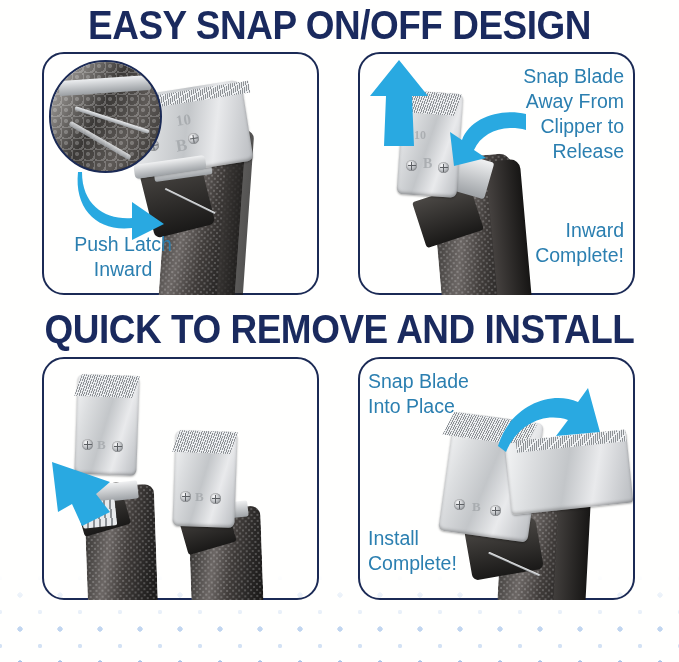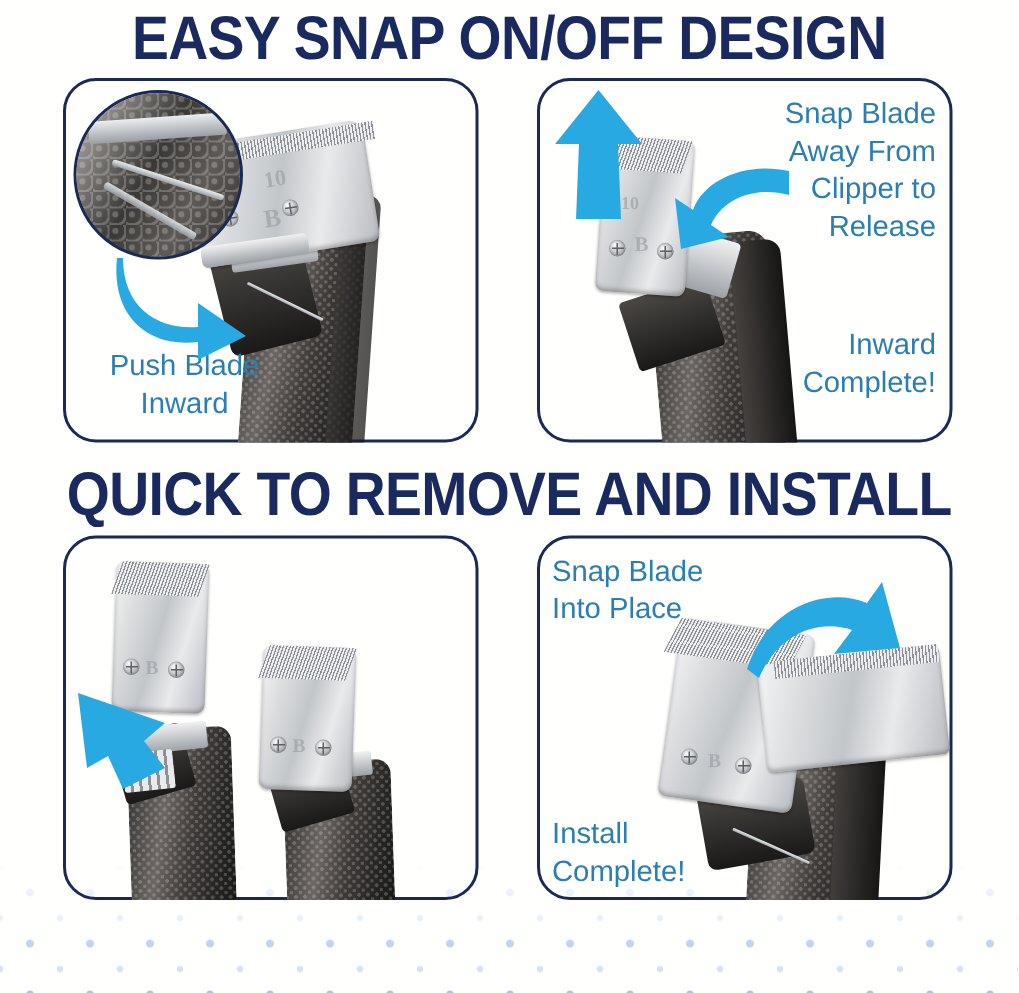--- a/index.html
+++ b/index.html
@@ -69,21 +69,21 @@
     white-space:pre-line;
     z-index:6;
   }
 
   
   #cap1{left:48px;top:232px;width:150px;text-align:center;}
   #cap2a{left:452px;top:64px;width:172px;text-align:right;}
   #cap2b{left:452px;top:218px;width:172px;text-align:right;}
   #cap3{left:180px;top:374px;width:138px;text-align:center;}
   #cap4a{left:368px;top:369px;width:150px;text-align:left;}
-  #cap4b{left:368px;top:544px;width:150px;text-align:left;}
+  #cap4b{left:368px;top:526px;width:150px;text-align:left;}
 
   
   .body{position:absolute;
     background:
       repeating-radial-gradient(circle at 3px 3px, rgba(255,255,255,.20) 0 1.2px, rgba(0,0,0,0) 1.3px 3.2px),
       linear-gradient(100deg,#2d2c2b 0%,#4b4846 18%,#6c6765 36%,#403c3a 58%,#2a2827 78%,#171615 100%);
     background-size:6px 6px, 100% 100%;
   }
   .blade{position:absolute;
     background:linear-gradient(105deg,#f4f5f6 0%,#dcdee0 22%,#c3c6c9 48%,#e9eaec 70%,#b9bcc0 100%);
@@ -156,21 +156,21 @@
     <div class="zbody"></div>
     <div class="zbar" style="left:8px;top:16px;width:92px;height:15px;transform:rotate(-4deg);"></div>
     <div class="zbar" style="left:22px;top:56px;width:78px;height:4px;transform:rotate(18deg);"></div>
     <div class="zbar" style="left:14px;top:76px;width:70px;height:5px;transform:rotate(30deg);opacity:.85;"></div>
   </div>
 
   <svg class="arrow" style="left:72px;top:162px;" width="96" height="78" viewBox="0 0 96 78">
     <path d="M10 10 C10 44 34 58 60 56 L60 40 L92 62 L60 78 L60 66 C26 70 2 48 6 10 Z" fill="#29a9e1"></path>
   </svg>
 
-  <div class="cap" id="cap1">Push Blade
+  <div class="cap" id="cap1">Push Latch
 Inward</div>
 
   <div class="panelclip" id="c2">
     <div class="body" style="left:78px;top:104px;width:82px;height:150px;border-radius:12px 14px 6px 6px;transform:rotate(-5deg);"></div>
     <div class="body" style="left:134px;top:108px;width:34px;height:146px;border-radius:10px;
                 background:linear-gradient(90deg,#45413f,#161514);transform:rotate(-5deg);"></div>
     <div class="latchblk" style="left:60px;top:140px;width:60px;height:48px;transform:rotate(-18deg);"></div>
     <div class="metalbit" style="left:88px;top:104px;width:44px;height:38px;transform:rotate(16deg);border-radius:3px;"></div>
 
     <div class="blade" style="left:42px;top:40px;width:60px;height:104px;border-radius:6px;transform:rotate(4deg);"></div>

